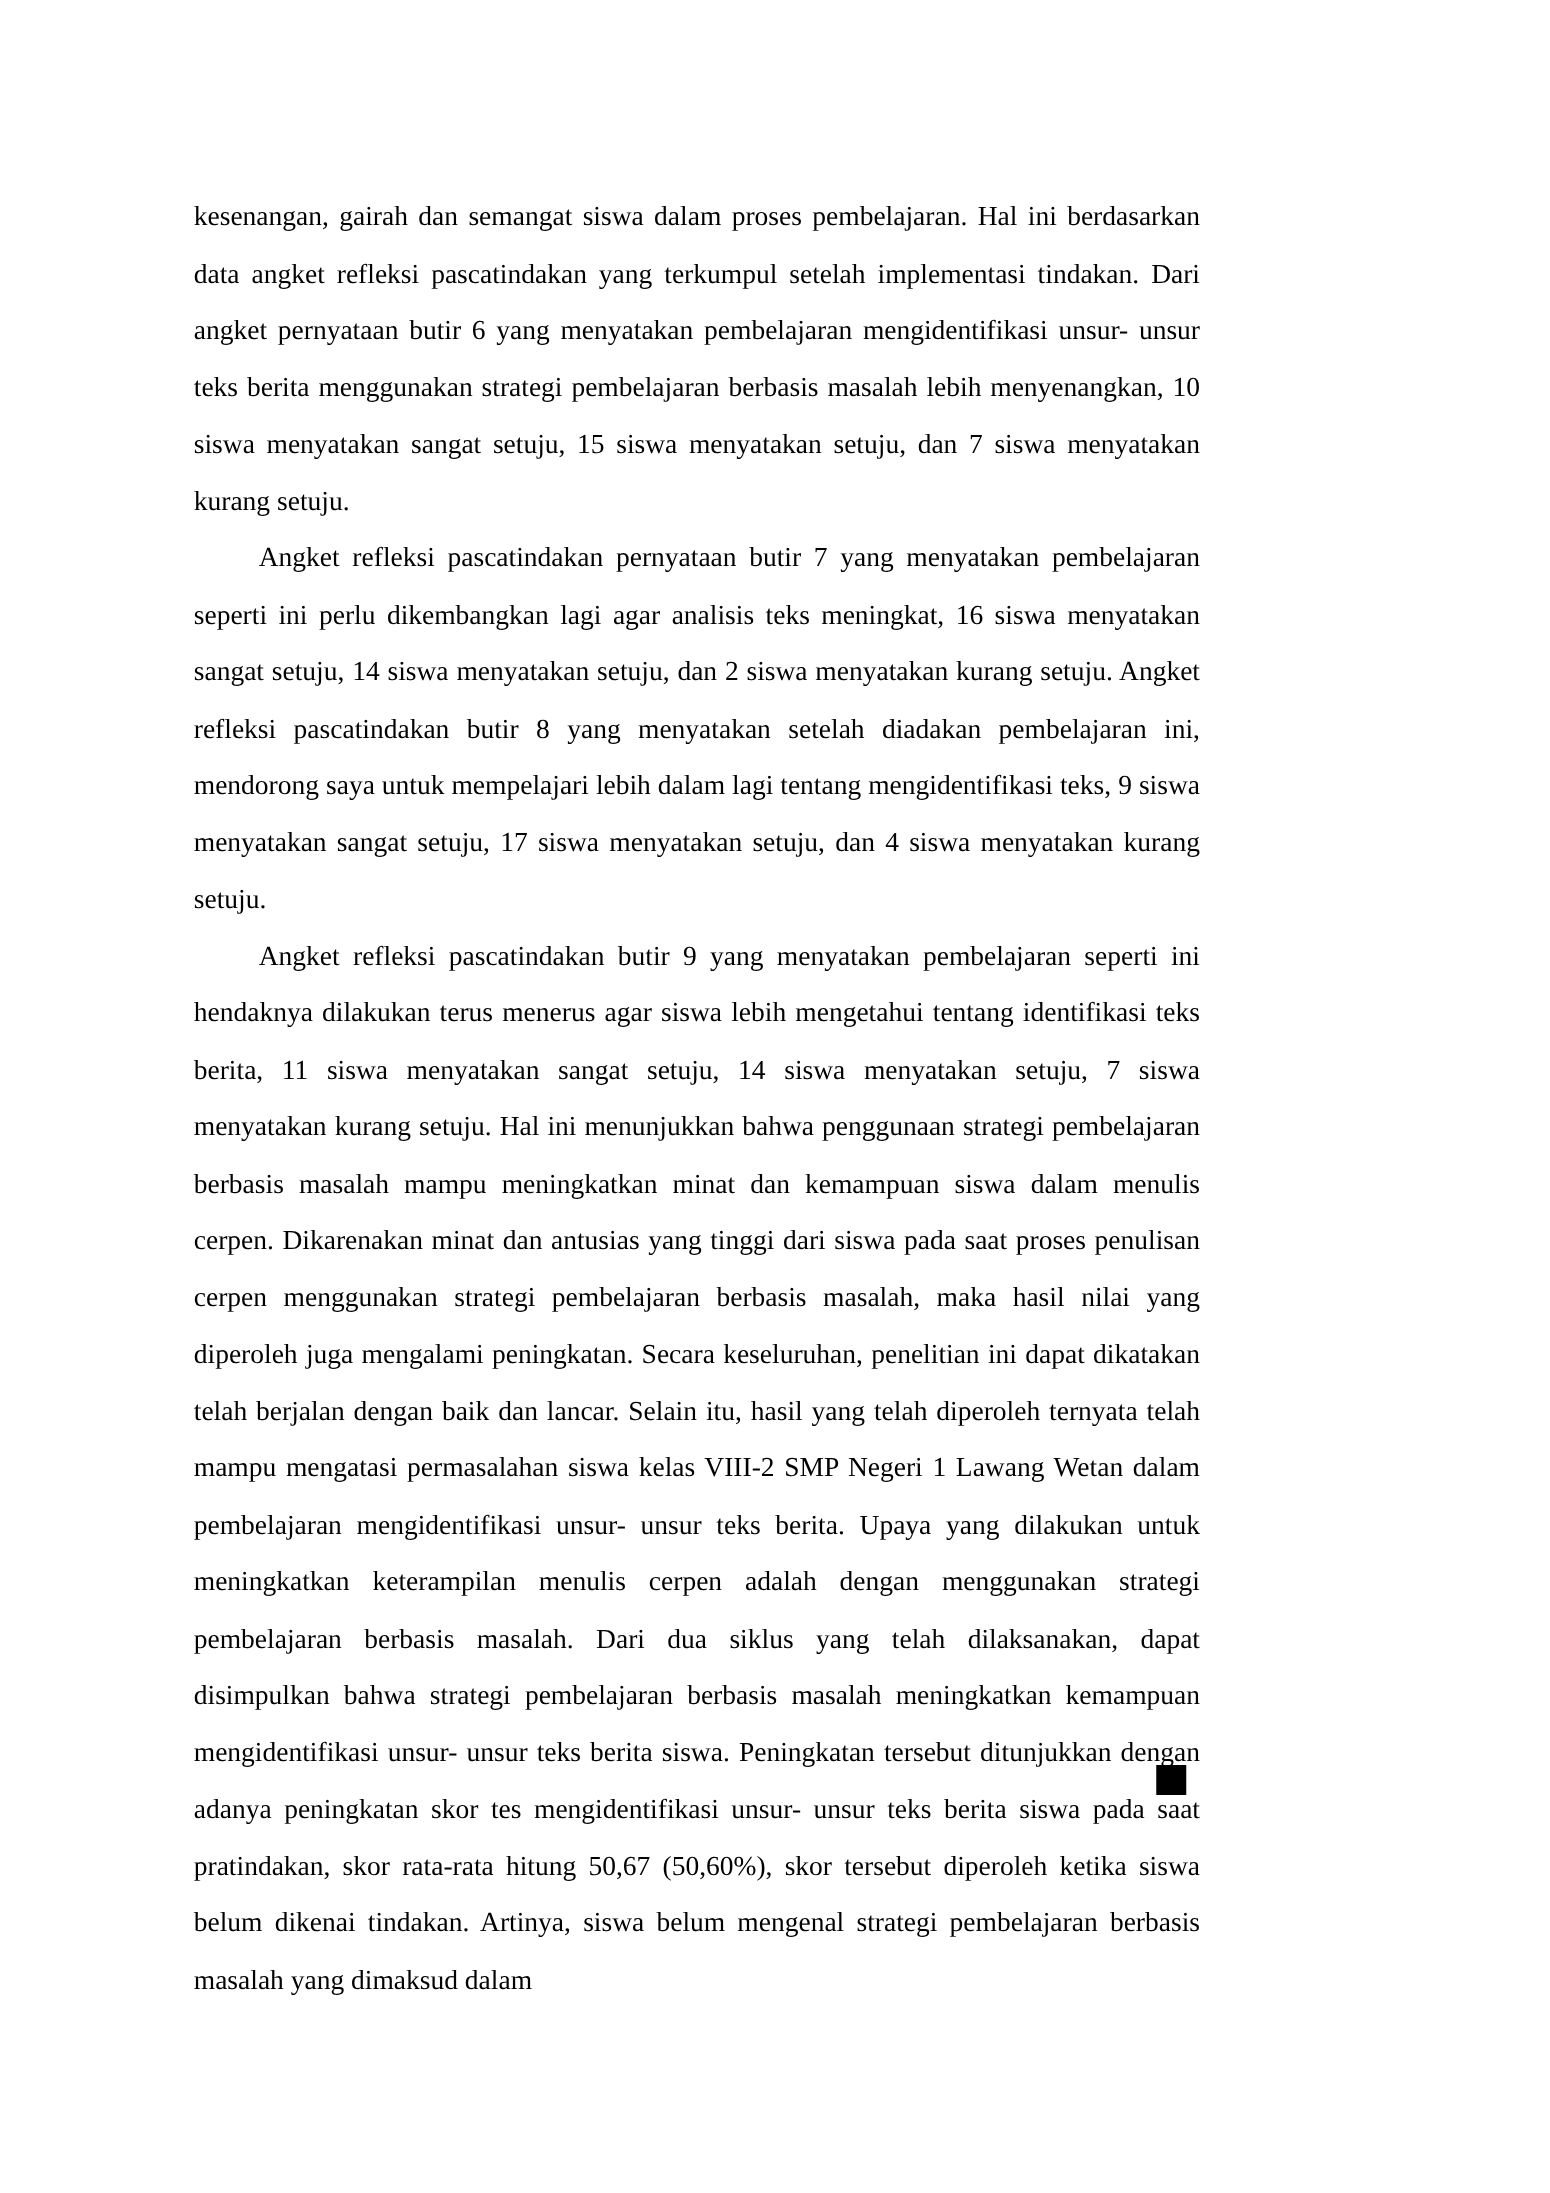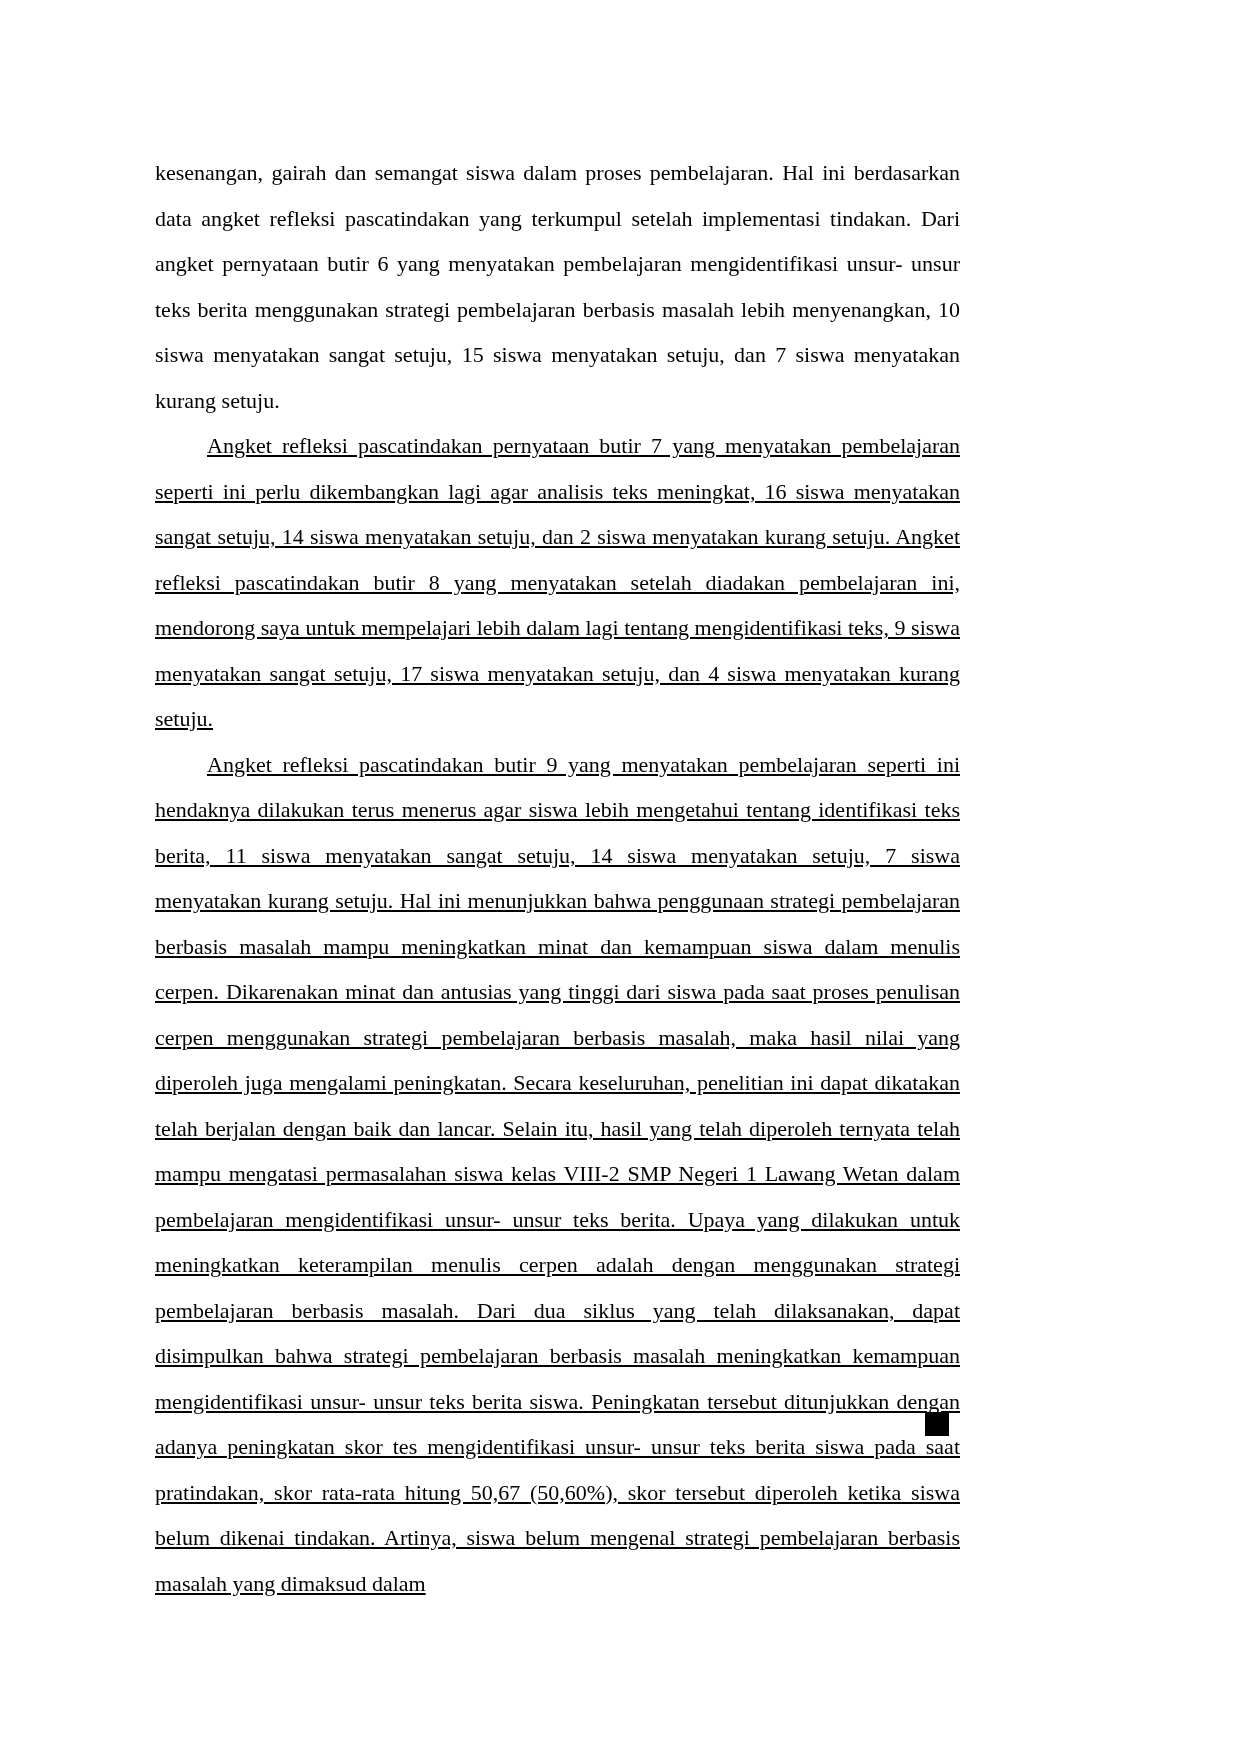--- a/index.html
+++ b/index.html
@@ -26,21 +26,20 @@
     line-height: 45.5px;
     text-align: justify;
     text-justify: inter-word;
   }
   .body-text p {
     margin: 0;
     padding: 0;
   }
   .body-text p.indent {
     text-indent: 52px;
-    text-decoration: underline;
   }
   .page-marker {
     position: absolute;
     left: 925px;
     top: 1412px;
     width: 24px;
     height: 24px;
     background: #000000;
   }
 </style>

